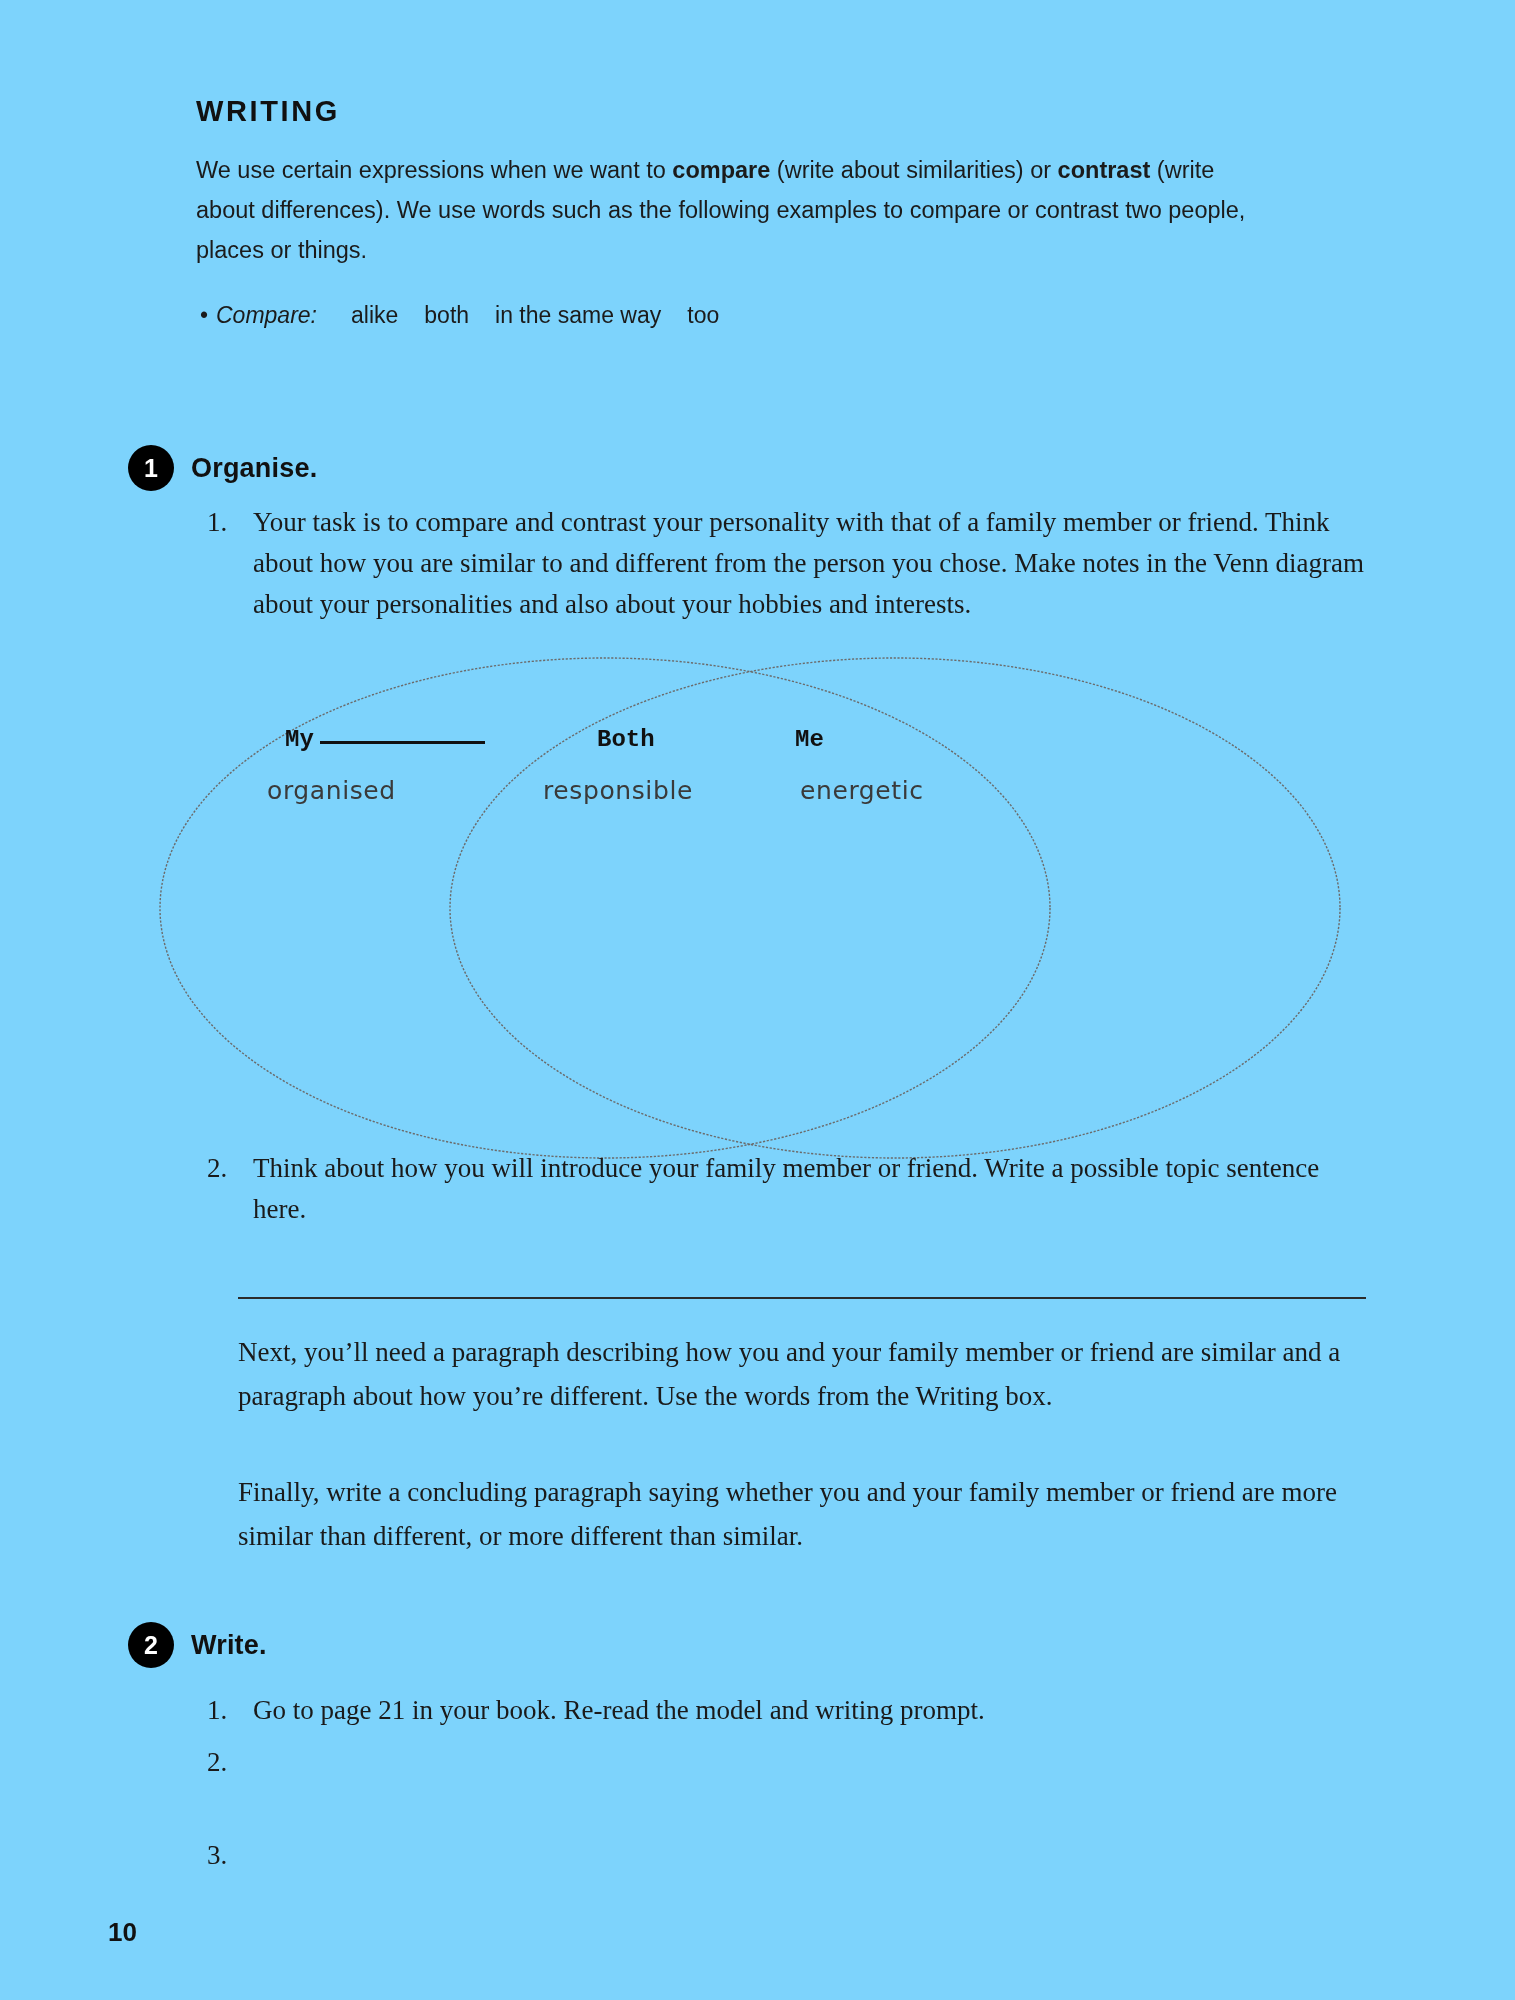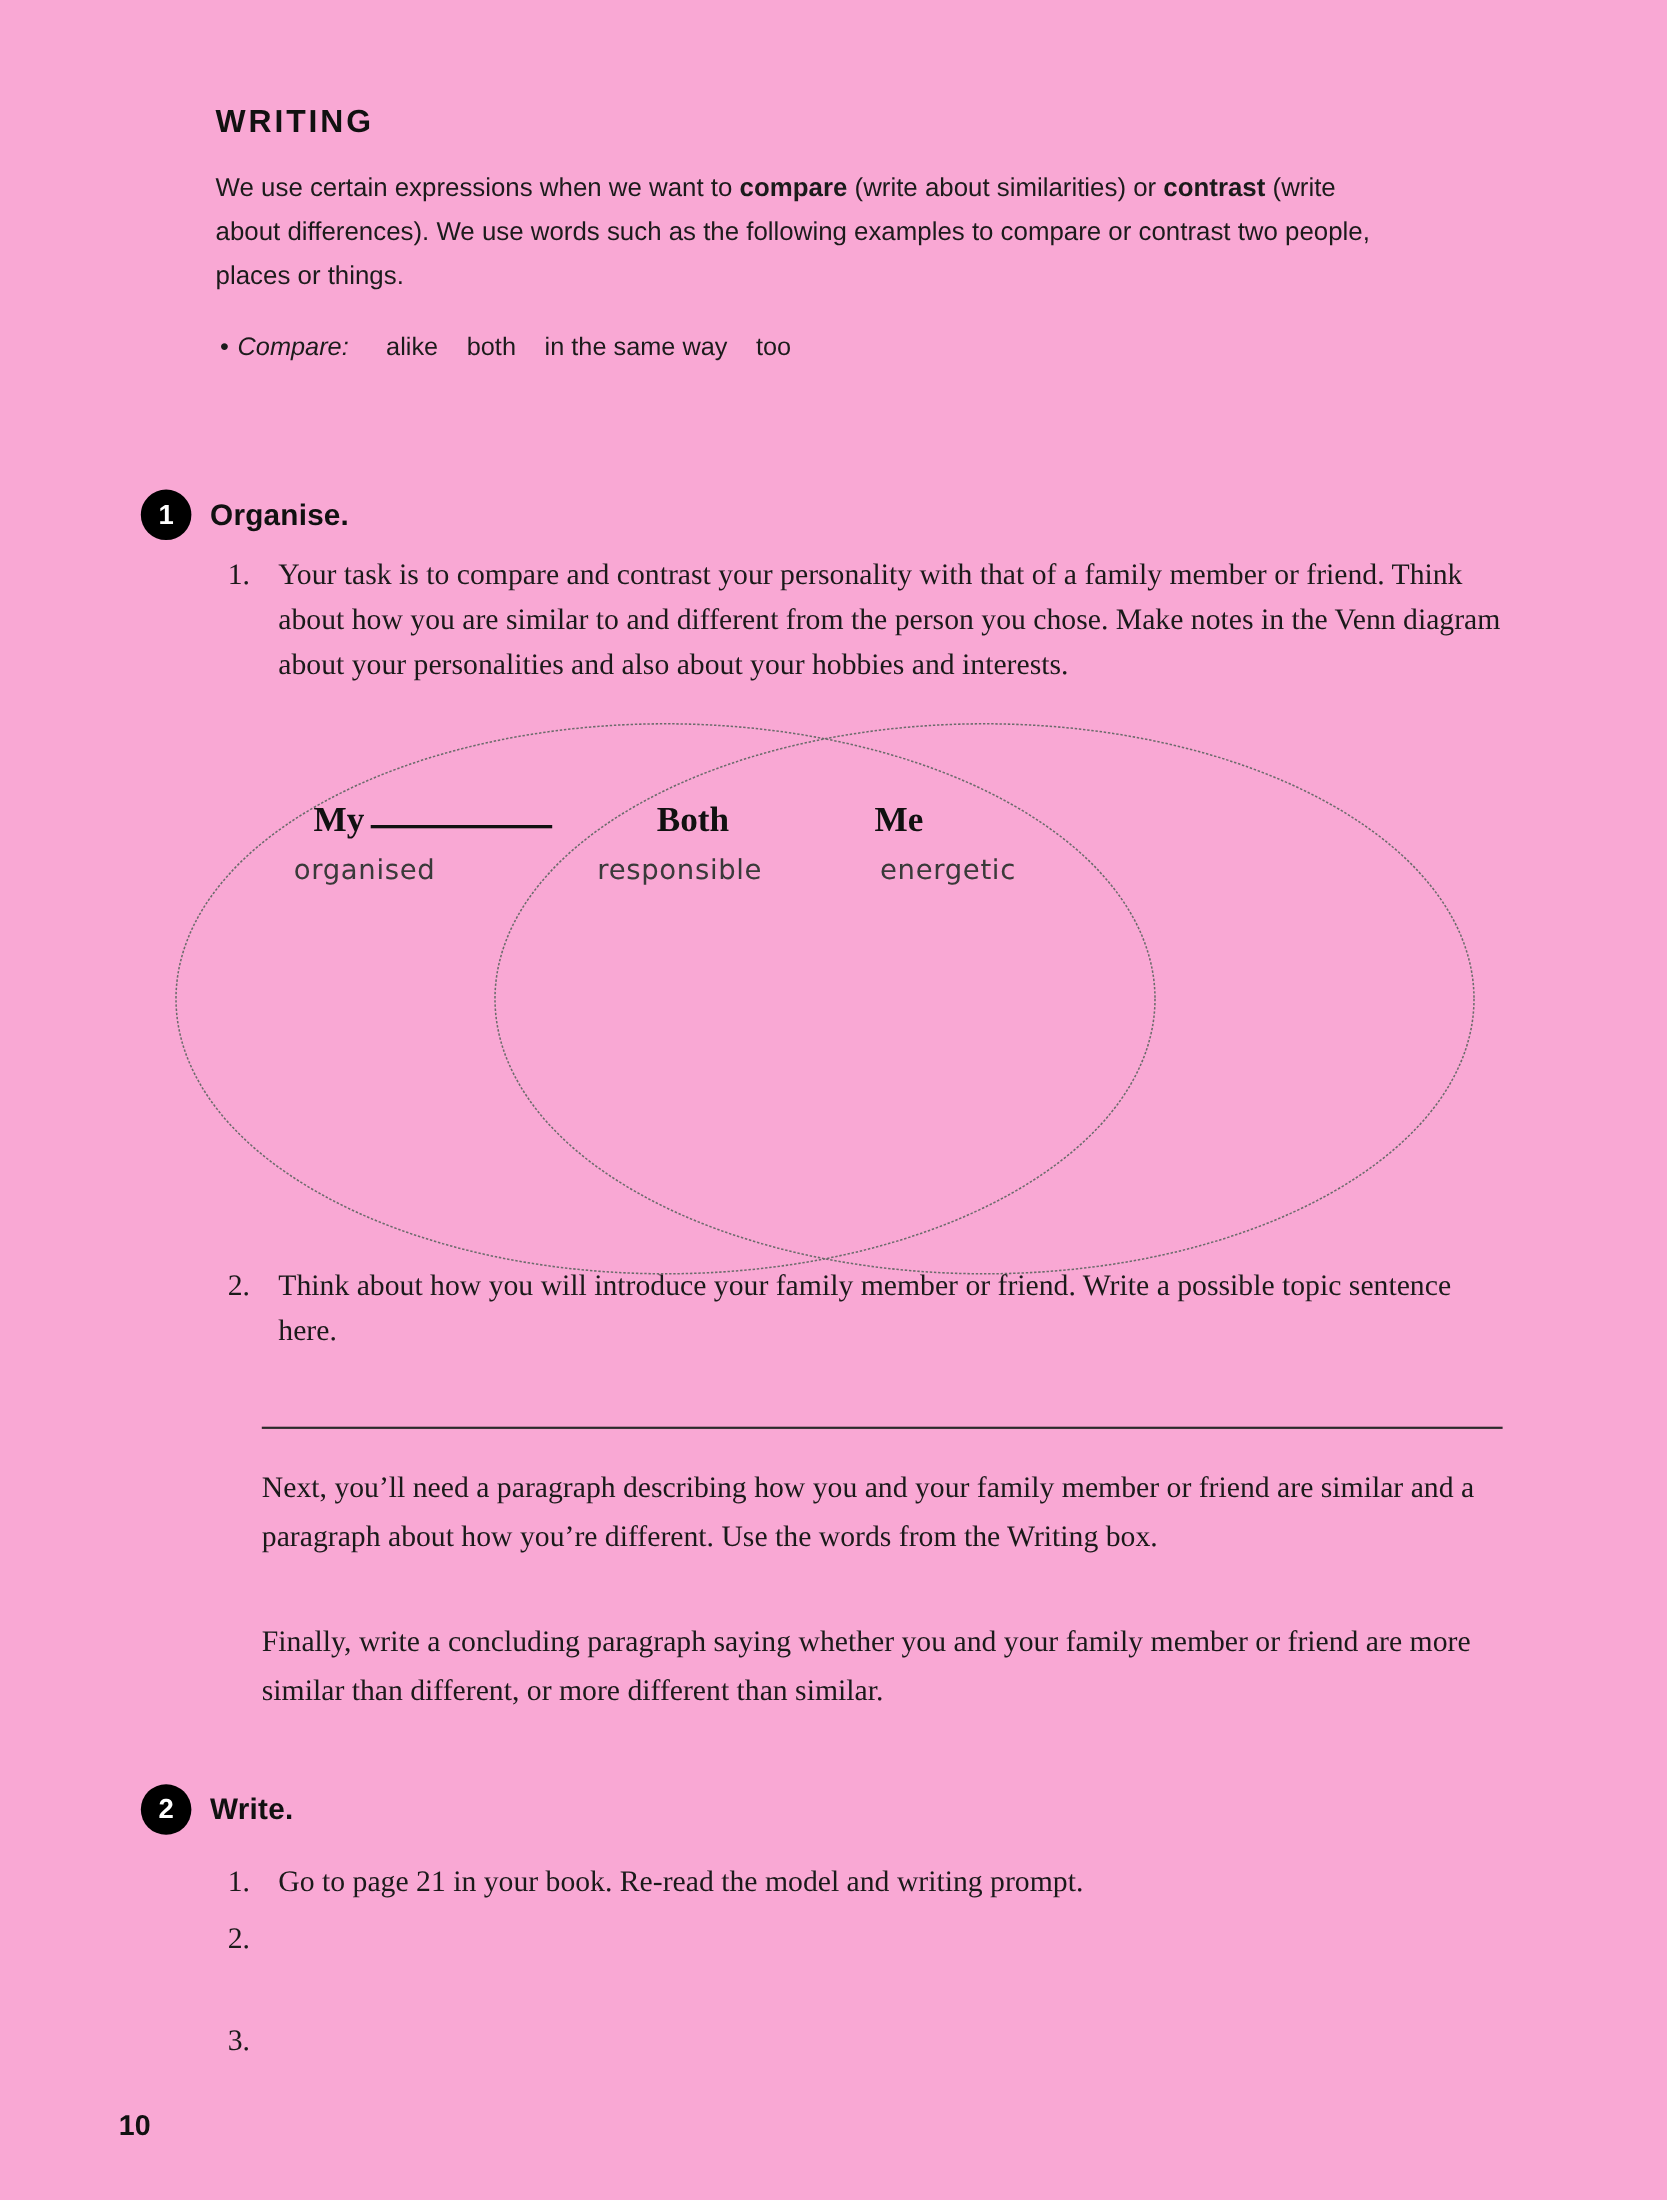--- a/index.html
+++ b/index.html
@@ -1,20 +1,20 @@
 <!DOCTYPE html>
 <html><head>
 <meta charset="utf-8">
 <style>
   html,body{margin:0;padding:0;background:#ffffff;}
   body{
     width:1515px;height:2000px;position:relative;overflow:hidden;
     font-family:"Liberation Serif", serif;color:#1a1a1a;
   }
-  .page{position:absolute;inset:0;background:#f9a8d4;}
+  .page{position:absolute;inset:0;background:#7dd3fc;}
 
   
   .writing-head{
     position:absolute;left:196px;top:95px;
     font-family:"Liberation Sans", sans-serif;
     font-weight:bold;font-size:29px;letter-spacing:2.6px;color:#111;
   }
   .intro{
     position:absolute;left:196px;top:150px;width:1060px;
     font-family:"Liberation Sans", sans-serif;
@@ -50,22 +50,22 @@
   .task .num{
     width:46px;flex:0 0 46px;font-size:27px;line-height:41px;
     font-family:"Liberation Serif", serif;
   }
   .task .txt{font-size:27px;line-height:41px;}
 
   
   .venn{position:absolute;left:155px;top:648px;width:1190px;height:520px;}
   .venn svg{display:block;width:100%;height:100%;}
   .venn-label{
-    position:absolute;font-family:Liberation Serif, serif;
-    font-weight:bold;font-size:32px;color:#111;white-space:nowrap;
+    position:absolute;font-family:Liberation Mono, monospace;
+    font-weight:bold;font-size:24px;color:#111;white-space:nowrap;
   }
   .venn-label .blank{
     display:inline-block;width:165px;border-bottom:3px solid #111;
     margin-left:6px;vertical-align:2px;
   }
   .venn-word{
     position:absolute;font-family:"DejaVu Sans", sans-serif;
     font-size:25px;color:#3a3a3a;white-space:nowrap;letter-spacing:.6px;
   }
 

